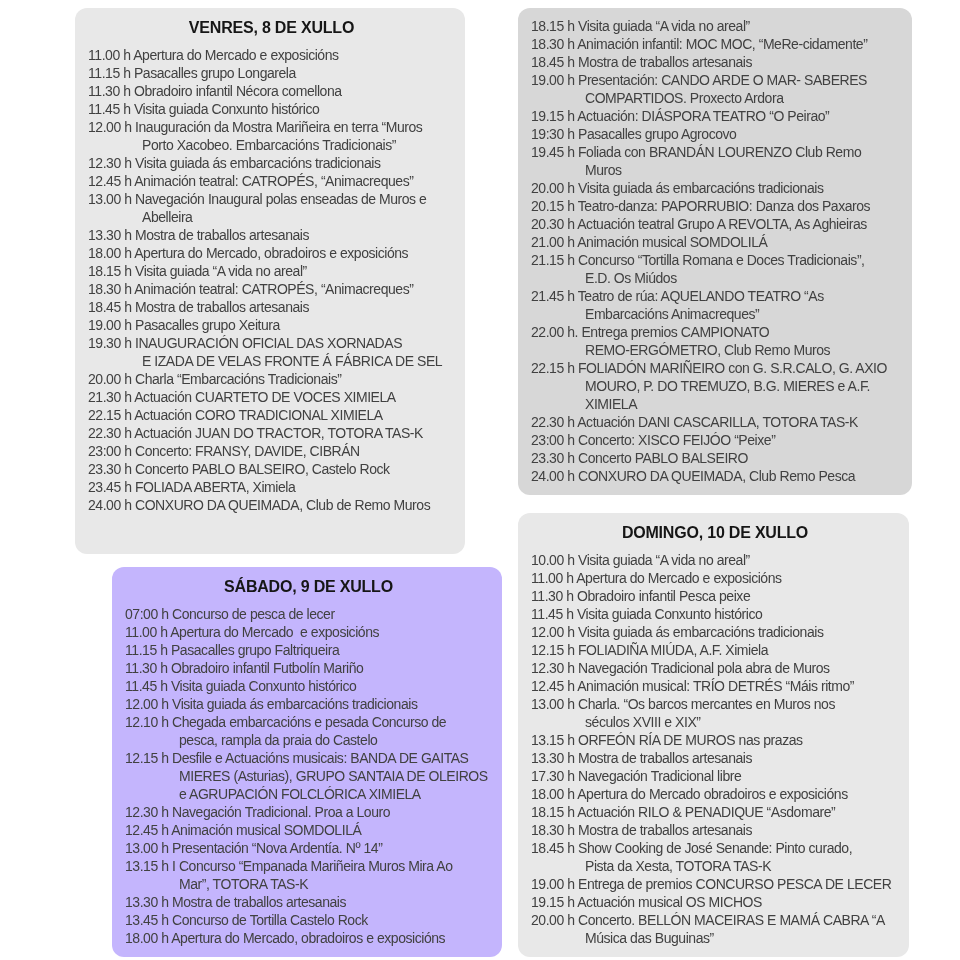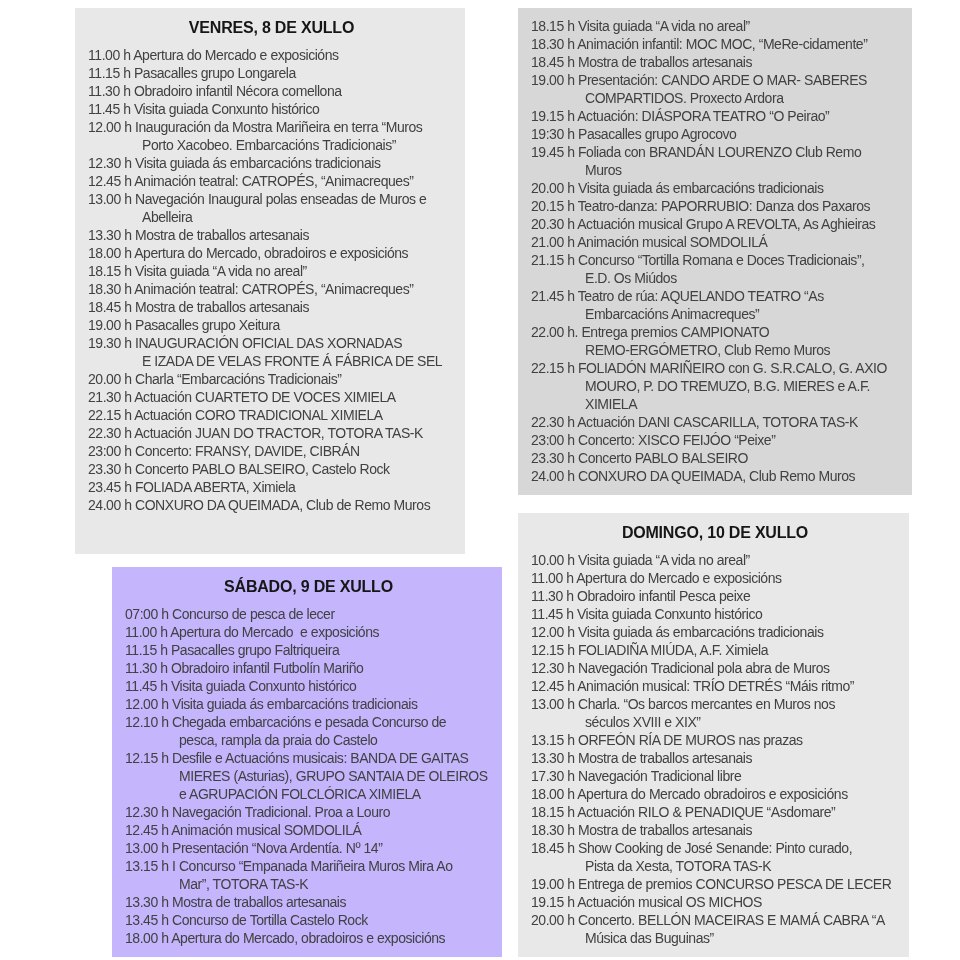--- a/index.html
+++ b/index.html
@@ -5,21 +5,21 @@
   html, body { margin: 0; padding: 0; }
   body {
     width: 960px; height: 960px;
     background: #ffffff;
     font-family: "Liberation Sans", sans-serif;
     position: relative;
     overflow: hidden;
   }
   .box {
     position: absolute;
-    border-radius: 0;
+    border-radius: 12px;
     box-sizing: border-box;
     padding: 9px 10px 10px 13px;
     color: #414141;
     font-size: 14px;
     line-height: 18px;
     letter-spacing: -0.45px;
   }
   .box .day-title {
     margin: 2px 0 9px 0;
     text-align: center;
@@ -104,35 +104,35 @@
       <div class="entry"><span class="time">18.30 h</span> <span class="desc">Animación infantil: MOC MOC, “MeRe-cidamente”</span></div>
       <div class="entry"><span class="time">18.45 h</span> <span class="desc">Mostra de traballos artesanais</span></div>
       <div class="entry"><span class="time">19.00 h</span> <span class="desc">Presentación: CANDO ARDE O MAR- SABERES
 COMPARTIDOS. Proxecto Ardora</span></div>
       <div class="entry"><span class="time">19.15 h</span> <span class="desc">Actuación: DIÁSPORA TEATRO “O Peirao”</span></div>
       <div class="entry"><span class="time">19:30 h</span> <span class="desc">Pasacalles grupo Agrocovo</span></div>
       <div class="entry"><span class="time">19.45 h</span> <span class="desc">Foliada con BRANDÁN LOURENZO Club Remo
 Muros</span></div>
       <div class="entry"><span class="time">20.00 h</span> <span class="desc">Visita guiada ás embarcacións tradicionais</span></div>
       <div class="entry"><span class="time">20.15 h</span> <span class="desc">Teatro-danza: PAPORRUBIO: Danza dos Paxaros</span></div>
-      <div class="entry"><span class="time">20.30 h</span> <span class="desc">Actuación musical Grupo A REVOLTA, As Aghieiras</span></div>
+      <div class="entry"><span class="time">20.30 h</span> <span class="desc">Actuación teatral Grupo A REVOLTA, As Aghieiras</span></div>
       <div class="entry"><span class="time">21.00 h</span> <span class="desc">Animación musical SOMDOLILÁ</span></div>
       <div class="entry"><span class="time">21.15 h</span> <span class="desc">Concurso “Tortilla Romana e Doces Tradicionais”,
 E.D. Os Miúdos</span></div>
       <div class="entry"><span class="time">21.45 h</span> <span class="desc">Teatro de rúa: AQUELANDO TEATRO “As
 Embarcacións Animacreques”</span></div>
       <div class="entry"><span class="time">22.00 h.</span> <span class="desc">Entrega premios CAMPIONATO
 REMO-ERGÓMETRO, Club Remo Muros</span></div>
       <div class="entry"><span class="time">22.15 h</span> <span class="desc">FOLIADÓN MARIÑEIRO con G. S.R.CALO, G. AXIO
 MOURO, P. DO TREMUZO, B.G. MIERES e A.F.
 XIMIELA</span></div>
       <div class="entry"><span class="time">22.30 h</span> <span class="desc">Actuación DANI CASCARILLA, TOTORA TAS-K</span></div>
       <div class="entry"><span class="time">23:00 h</span> <span class="desc">Concerto: XISCO FEIJÓO “Peixe”</span></div>
       <div class="entry"><span class="time">23.30 h</span> <span class="desc">Concerto PABLO BALSEIRO</span></div>
-      <div class="entry"><span class="time">24.00 h</span> <span class="desc">CONXURO DA QUEIMADA, Club Remo Muros</span></div>
+      <div class="entry"><span class="time">24.00 h</span> <span class="desc">CONXURO DA QUEIMADA, Club Remo Pesca</span></div>
     </div>
 </div>
 
 <div id="box-domingo" class="box" style="background: rgb(232, 232, 232);">
   <h2 class="day-title">DOMINGO, 10 DE XULLO</h2>
   <div class="entries">
       <div class="entry"><span class="time">10.00 h</span> <span class="desc">Visita guiada “A vida no areal”</span></div>
       <div class="entry"><span class="time">11.00 h</span> <span class="desc">Apertura do Mercado e exposicións</span></div>
       <div class="entry"><span class="time">11.30 h</span> <span class="desc">Obradoiro infantil Pesca peixe</span></div>
       <div class="entry"><span class="time">11.45 h</span> <span class="desc">Visita guiada Conxunto histórico</span></div>

